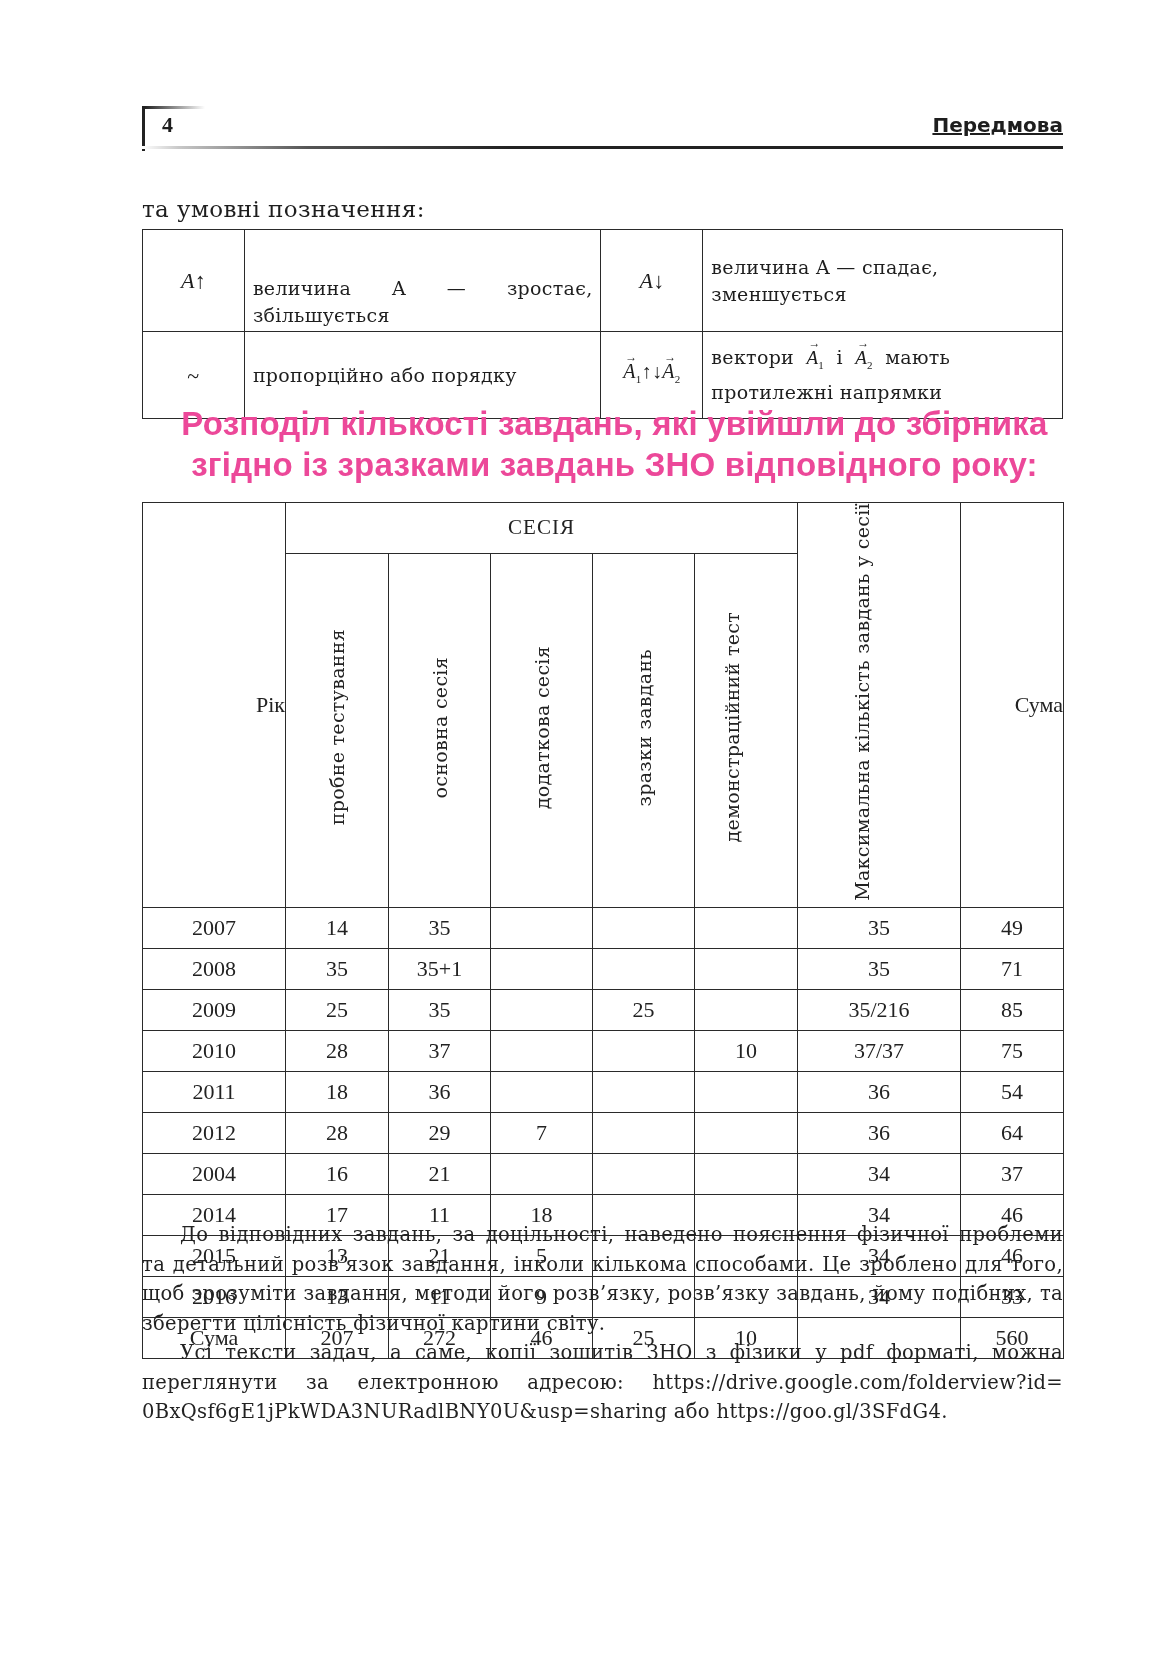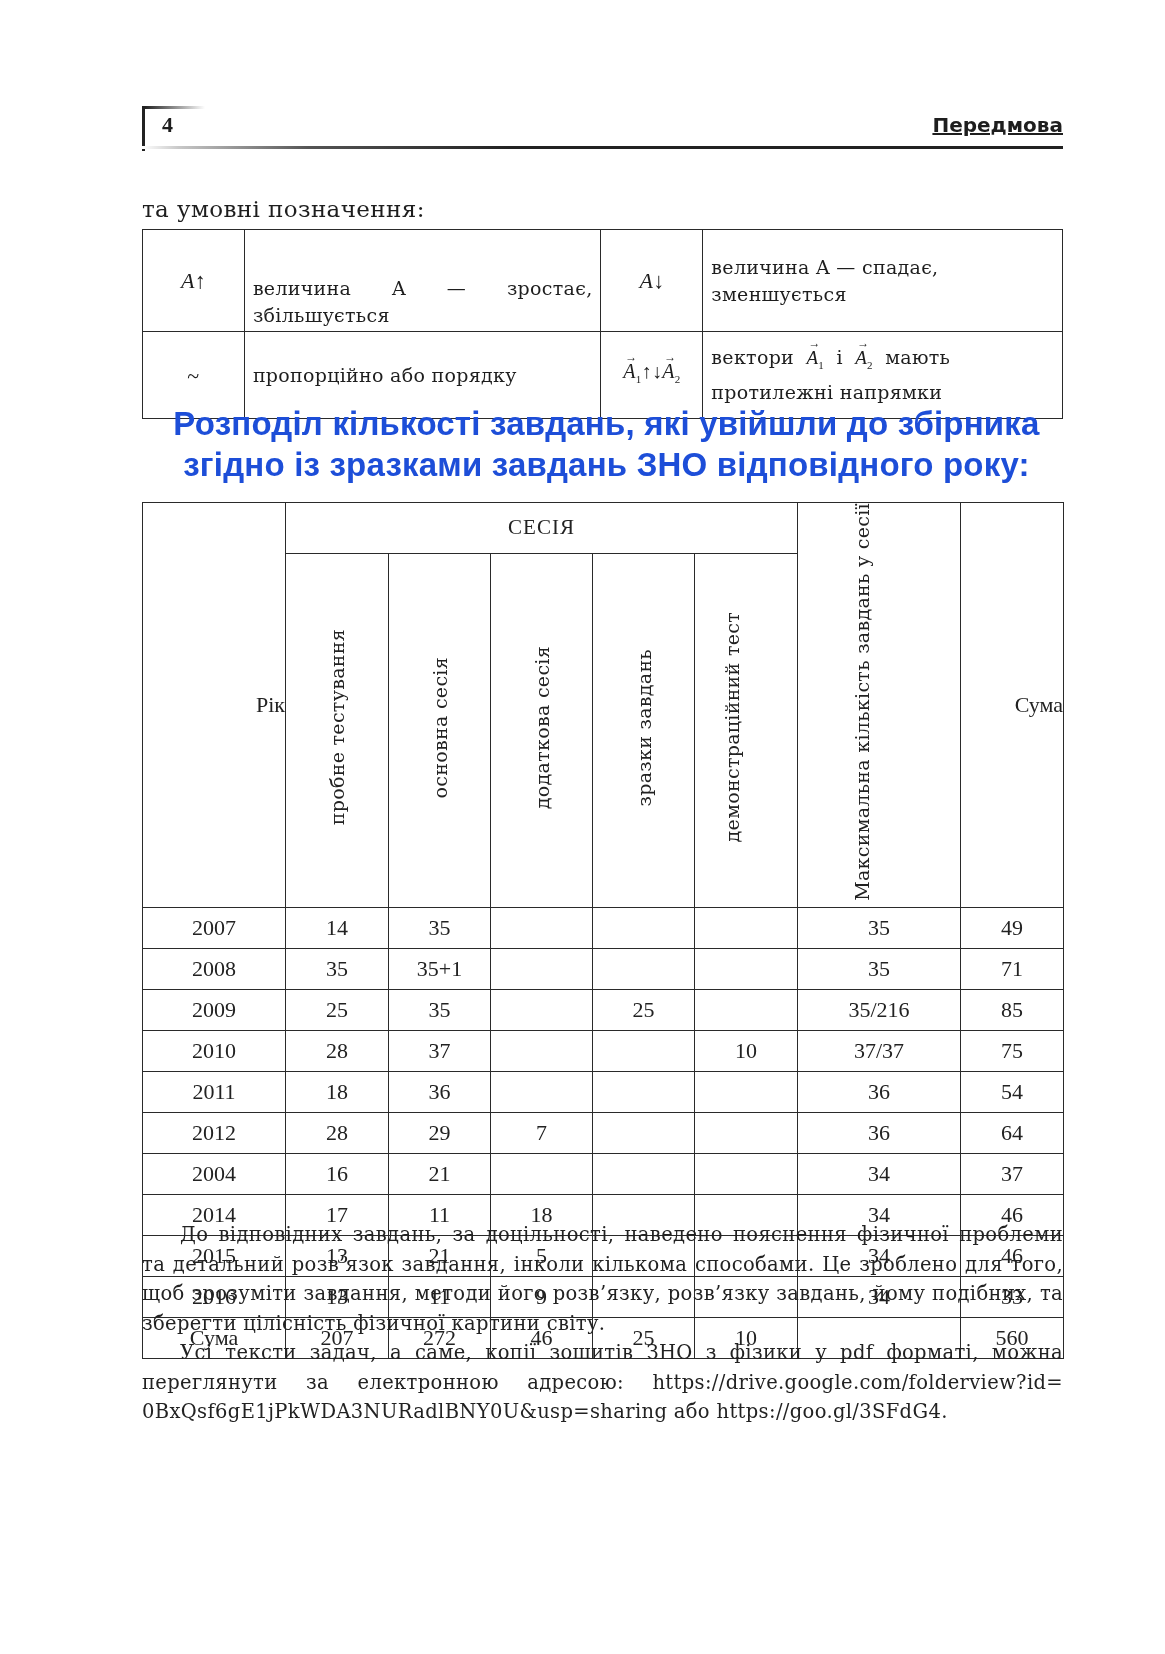--- a/index.html
+++ b/index.html
@@ -26,22 +26,22 @@
   table.sym td { border: 1.6px solid #2a2a2a; font-size: 19px; padding: 2px 8px; vertical-align: middle; line-height: 27px; letter-spacing: 0.3px; }
   table.sym td.sym-cell { text-align: center; font-family: "Liberation Serif", serif; font-style: italic; font-size: 22px; }
   table.sym tr.r1 td { height: 60px; }
   table.sym tr.r2 td { height: 82px; }
   .justify { text-align: justify; text-align-last: justify; display:block;margin-top:43px; }
   .vec { position: relative; display: inline-block; font-style: italic; font-family: "Liberation Serif", serif; }
   .vec::before { content: "\2192"; position: absolute; left: 2px; top: -14px; font-size: 12px; font-style: normal; }
   .vec sub { font-size: 11px; font-style: normal; }
 
   
-  .sec-title { left: 146px; width: 921px; text-align: center; font-family: "Liberation Sans", sans-serif; font-weight: bold;
-               font-size: 33px; line-height: 41px; color: #1d4ed8; letter-spacing: 0.2px; }
+  .sec-title { left: 154px; width: 921px; text-align: center; font-family: "Liberation Sans", sans-serif; font-weight: bold;
+               font-size: 33px; line-height: 41px; color: #ec4899; letter-spacing: 0.2px; }
 
   
   table.main { position: absolute; left: 142px; top: 502px; width: 921px; border-collapse: collapse; table-layout: fixed; }
   table.main td, table.main th { border: 1.6px solid #2a2a2a; text-align: center; vertical-align: middle;
                font-family: "Liberation Serif", serif; font-weight: normal; font-size: 22px; padding: 0; color: #222; }
   table.main th.session { height: 39px; font-size: 21px; letter-spacing: 1px; }
   table.main th.vert-h { height: 278px; }
   .vtext { writing-mode: vertical-rl; transform: rotate(180deg); display: inline-block; font-family: "DejaVu Serif", serif;
            font-size: 19px; line-height: 26px; text-align: center; letter-spacing: 0.3px; }
   table.main tbody td { height: 40px; font-size: 22px; }

